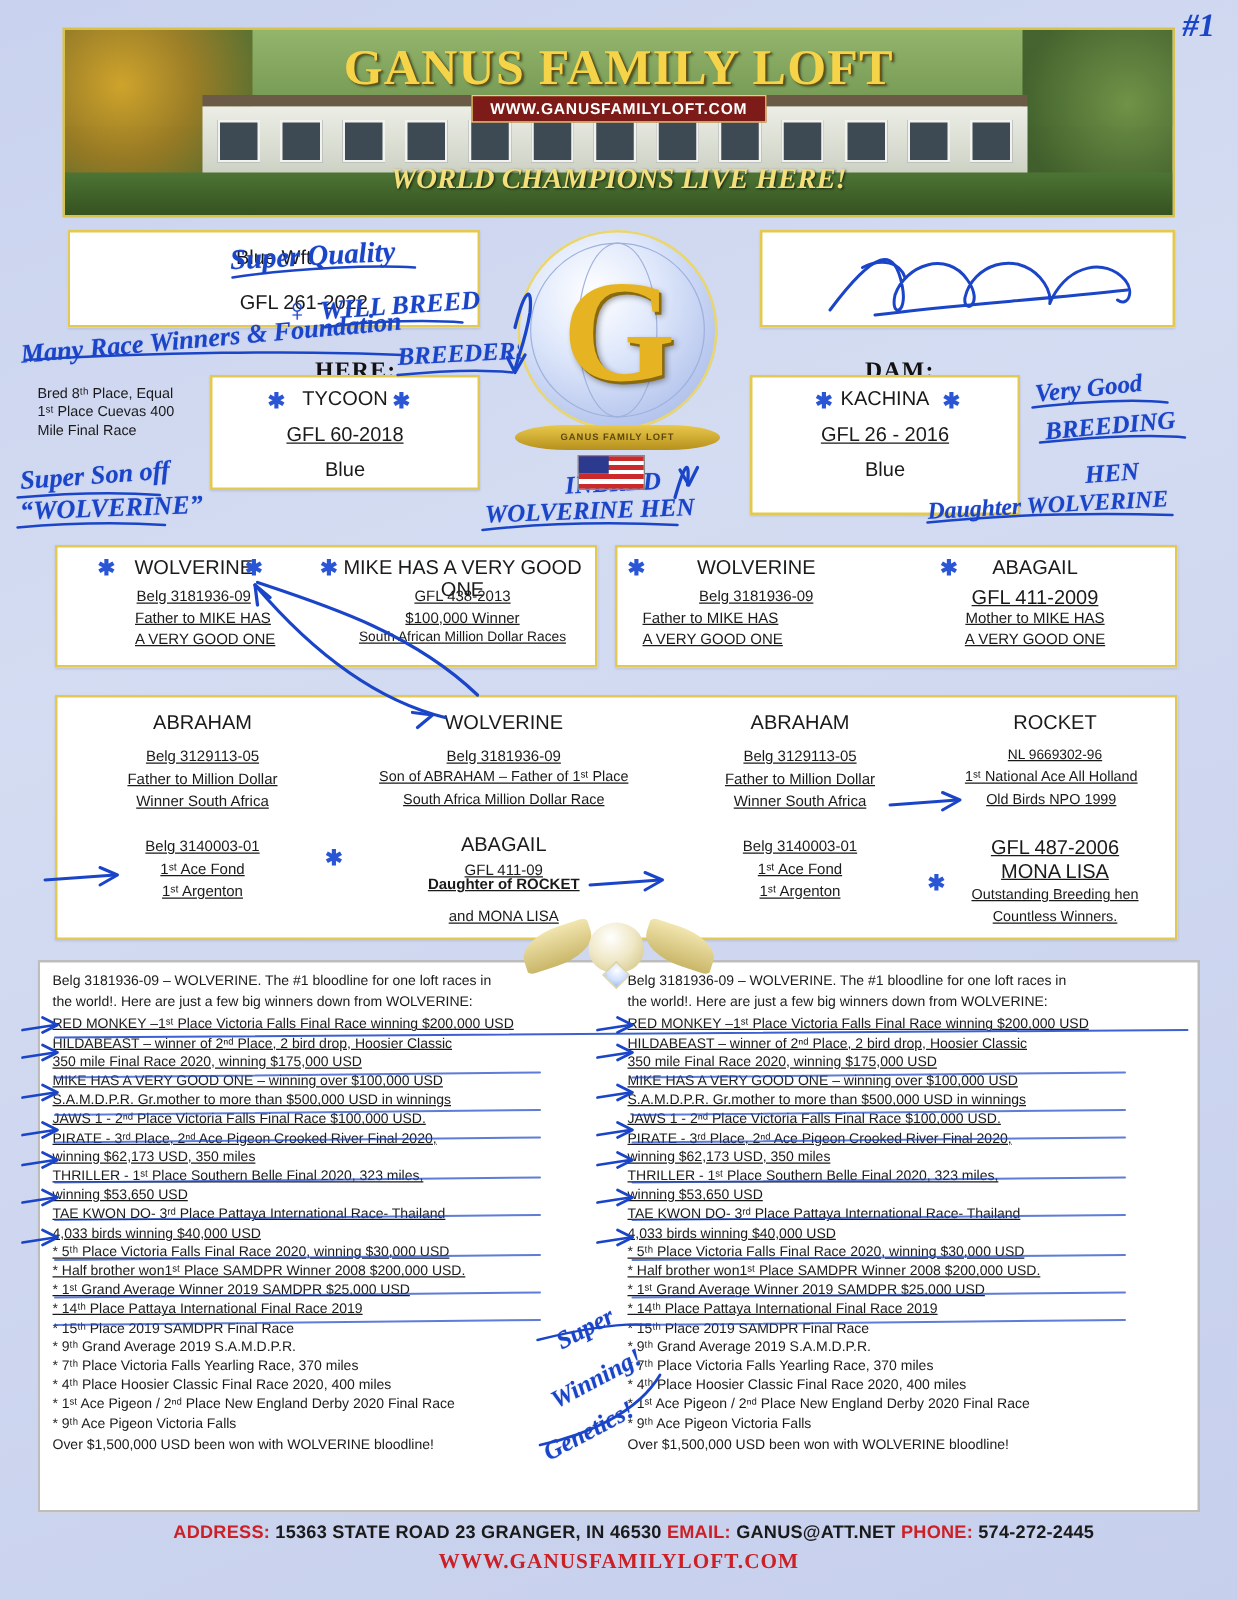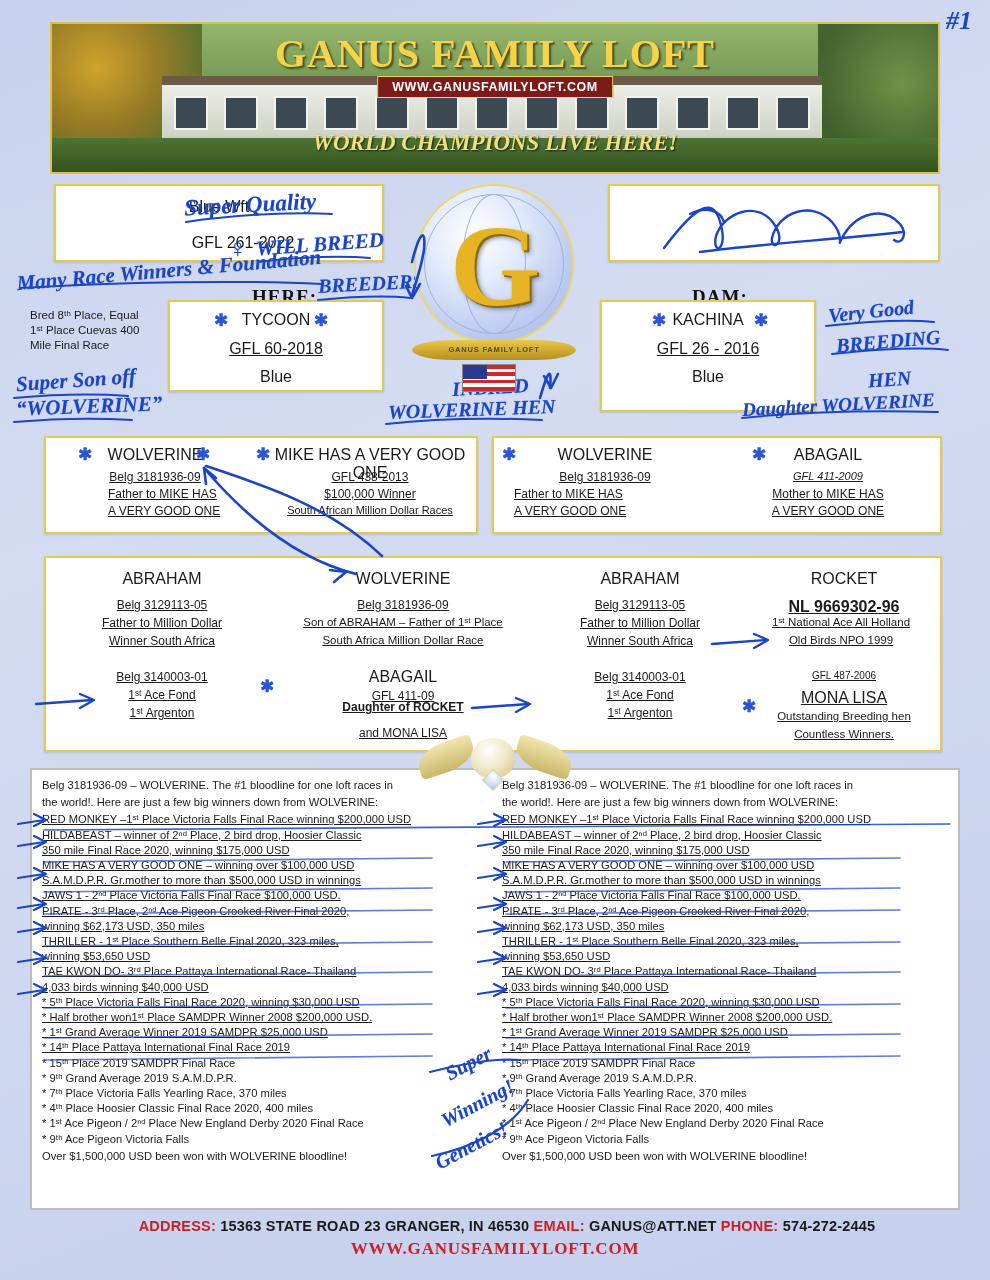--- a/index.html
+++ b/index.html
@@ -286,21 +286,21 @@
     <div class="cell u" style="left:218px;top:66px;width:212px;font-size:11px;">South African Million Dollar Races</div>
   </div>
 
   <div class="card gen2r">
     <div class="cell" style="left:4px;top:8px;width:214px;">WOLVERINE</div>
     <div class="cell u" style="left:4px;top:32px;width:214px;font-size:12px;">Belg 3181936-09</div>
     <div class="cell u" style="left:4px;top:49px;width:214px;font-size:12px;text-align:left;padding-left:16px;">Father to MIKE HAS</div>
     <div class="cell u" style="left:4px;top:66px;width:214px;font-size:12px;text-align:left;padding-left:16px;">A VERY GOOD ONE</div>
 
     <div class="cell" style="left:222px;top:8px;width:224px;">ABAGAIL</div>
-    <div class="cell u" style="left:222px;top:32px;width:224px;font-size:11px;font-style:italic;">GFL 411-2009</div>
+    <div class="cell u" style="left:222px;top:32px;width:224px;font-size:16px;">GFL 411-2009</div>
     <div class="cell u" style="left:222px;top:49px;width:224px;font-size:12px;">Mother to MIKE HAS</div>
     <div class="cell u" style="left:222px;top:66px;width:224px;font-size:12px;">A  VERY GOOD ONE</div>
   </div>
 
   <div class="card gen3">
 
     <div class="cell" style="left:0;top:12px;width:232px;">ABRAHAM</div>
     <div class="cell u" style="left:0;top:40px;width:232px;font-size:12px;">Belg 3129113-05</div>
     <div class="cell u" style="left:0;top:58px;width:232px;font-size:12px;">Father to Million Dollar</div>
     <div class="cell u" style="left:0;top:76px;width:232px;font-size:12px;">Winner South Africa</div>
@@ -319,24 +319,24 @@
 
     <div class="cell" style="left:478px;top:12px;width:232px;">ABRAHAM</div>
     <div class="cell u" style="left:478px;top:40px;width:232px;font-size:12px;">Belg 3129113-05</div>
     <div class="cell u" style="left:478px;top:58px;width:232px;font-size:12px;">Father to Million Dollar</div>
     <div class="cell u" style="left:478px;top:76px;width:232px;font-size:12px;">Winner South Africa</div>
     <div class="cell u" style="left:478px;top:112px;width:232px;font-size:12px;">Belg 3140003-01</div>
     <div class="cell u" style="left:478px;top:130px;width:232px;font-size:12px;">1ˢᵗ Ace Fond</div>
     <div class="cell u" style="left:478px;top:148px;width:232px;font-size:12px;">1ˢᵗ Argenton</div>
 
     <div class="cell" style="left:700px;top:12px;width:196px;">ROCKET</div>
-    <div class="cell u" style="left:700px;top:40px;width:196px;font-size:16px;font-weight:bold;">NL  9669302-96</div>
+    <div class="cell u" style="left:700px;top:40px;width:196px;font-size:11px;">NL  9669302-96</div>
     <div class="cell u" style="left:690px;top:58px;width:210px;font-size:11.5px;">1ˢᵗ National Ace All Holland</div>
     <div class="cell u" style="left:690px;top:76px;width:210px;font-size:11.5px;">Old Birds NPO 1999</div>
-    <div class="cell u" style="left:700px;top:112px;width:196px;font-size:10px;text-align:center;">GFL 487-2006</div>
+    <div class="cell u" style="left:700px;top:112px;width:196px;font-size:16px;text-align:center;">GFL 487-2006</div>
     <div class="cell u" style="left:700px;top:131px;width:196px;">MONA LISA</div>
     <div class="cell u" style="left:700px;top:152px;width:196px;font-size:11.5px;">Outstanding Breeding hen</div>
     <div class="cell u" style="left:700px;top:170px;width:196px;font-size:11.5px;">Countless Winners.</div>
   </div>
 
   <div class="bottom">
     <div class="bcol left">
       <div class="hdr">Belg 3181936-09 – WOLVERINE.  The #1 bloodline for one loft races in</div>
       <div class="hdr">the world!.   Here are just a few big winners down from WOLVERINE:</div>
       <div class="item u2">RED MONKEY –1ˢᵗ Place Victoria Falls Final Race winning $200,000 USD</div>

